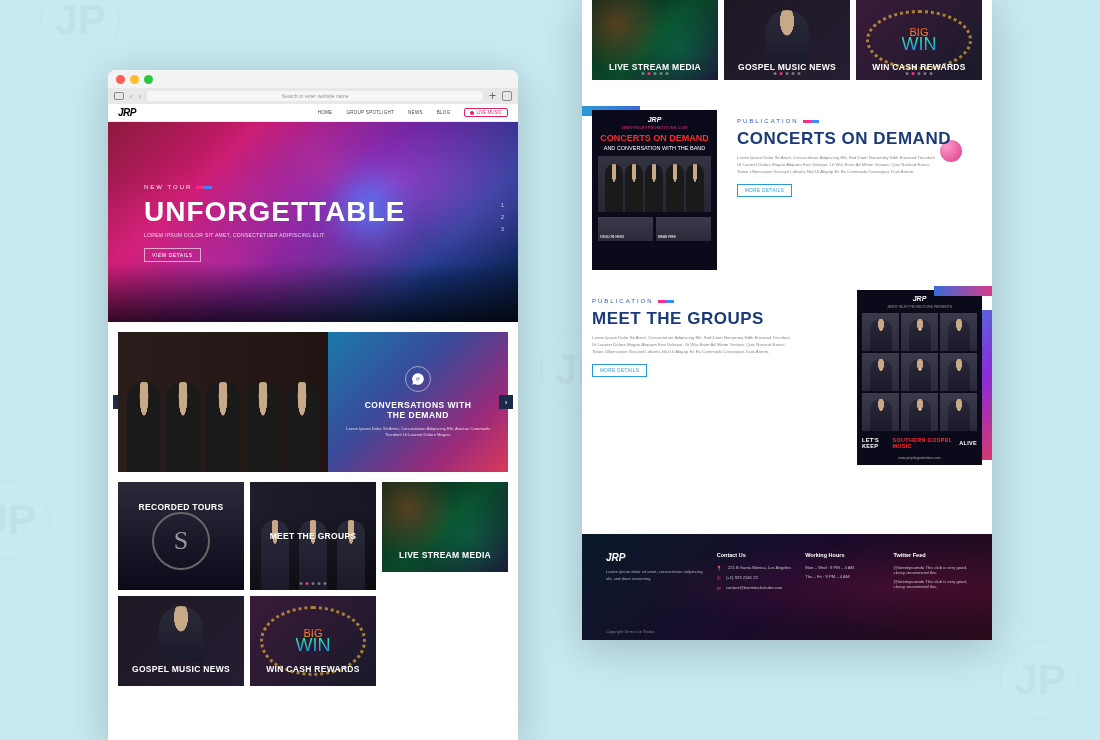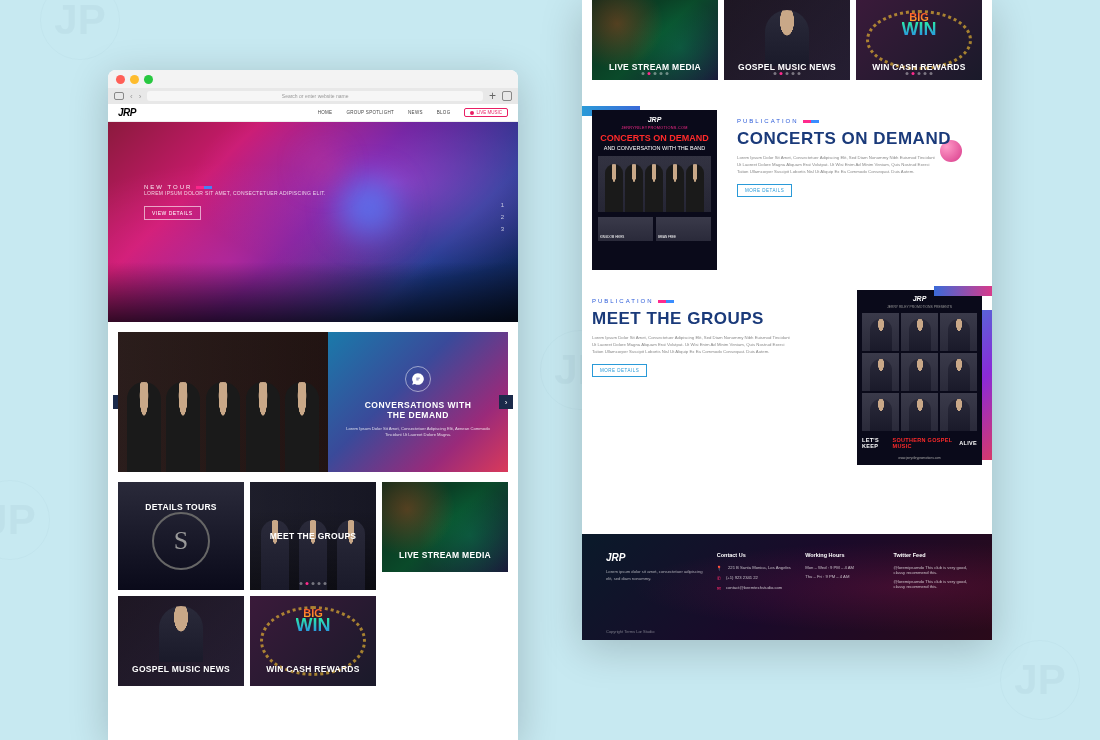--- a/index.html
+++ b/index.html
@@ -61,21 +61,21 @@
 .c2 .play::after{content:"";border-left:7px solid #e91e8a;border-top:5px solid transparent;border-bottom:5px solid transparent;margin-left:2px}
 .c3{background:linear-gradient(rgba(20,20,30,.55),rgba(20,20,30,.55)),linear-gradient(90deg,#2a2a3a,#1a1a2a)}
 .c3::before{content:"";position:absolute;bottom:0;left:0;right:0;height:80px;background:linear-gradient(transparent,rgba(0,0,0,.5))}
 .fppl{position:absolute;bottom:0;left:0;right:0;height:80px;display:flex;justify-content:space-around;align-items:flex-end;padding:0 6px}
 .fp{width:28px;height:70px;background:radial-gradient(ellipse at 50% 14%,#c9a888 0% 16%,transparent 17%),linear-gradient(#2a2a3a,#1a1a2a);border-radius:16px 16px 0 0}
 .c4{background:linear-gradient(135deg,#0a2a1a,#0a4a2a 50%,#1a1a3a)}
 .c4::before{content:"";position:absolute;inset:0;background:radial-gradient(circle at 20% 30%,rgba(255,80,30,.3),transparent 40%),radial-gradient(circle at 70% 60%,rgba(0,255,150,.15),transparent 50%)}
 .c5{background:linear-gradient(rgba(20,20,30,.55),rgba(20,20,30,.55)),linear-gradient(135deg,#2a1a2a,#3a2a4a)}
 .c5::before{content:"";position:absolute;top:10px;left:50%;transform:translateX(-50%);width:44px;height:56px;background:radial-gradient(ellipse at 50% 20%,#c9a888 0% 22%,transparent 23%),linear-gradient(#2a2a3a,#1a1a2a);border-radius:24px 24px 0 0}
 .c6{background:linear-gradient(135deg,#3a1a3a,#1a1a2a)}
-.bigwin{position:absolute;inset:10px;border-radius:50%;border:3px dotted rgba(255,200,50,.6);display:flex;flex-direction:column;align-items:center;font-weight:700;line-height:.85}
+.bigwin{position:absolute;inset:10px;border-radius:50%;border:3px dotted rgba(255,200,50,.6);display:flex;flex-direction:column;align-items:center;justify-content:center;font-weight:400;line-height:.85}
 .bw1{font-size:11px;background:linear-gradient(#ff5a2a,#ffaa2a);-webkit-background-clip:text;color:transparent}
 .bw2{font-size:18px;background:linear-gradient(#2aeaaa,#2a8aea);-webkit-background-clip:text;color:transparent}
 .dots{position:absolute;bottom:5px;left:50%;transform:translateX(-50%);display:flex;gap:3px;z-index:2}
 .dots span{width:3px;height:3px;border-radius:50%;background:rgba(255,255,255,.4)}
 .dots span.on{background:#ff2a8d}
 
 .rp{position:absolute;left:582px;top:0;width:410px;height:640px;background:#fff;box-shadow:0 8px 40px rgba(0,0,0,.2);overflow:hidden}
 .rp-top{height:80px;display:grid;grid-template-columns:repeat(3,1fr);gap:6px;padding:0 10px}
 .rp-top .card{height:80px}
 .pub{display:flex;position:relative;margin:30px 10px 10px;min-height:160px}
@@ -153,20 +153,21 @@
   </div>
 
   <div class="hero">
     <div class="glow g1"></div>
     <div class="glow g2"></div>
     <div class="hero-in">
       <div class="tag">
           <span>NEW TOUR</span>
           <span class="tag-dots"></span>
         </div>
+      <h1>UNFORGETTABLE</h1>
       <div class="hero-sub">LOREM IPSUM DOLOR SIT AMET, CONSECTETUER ADIPISCING ELIT.</div>
       <span class="hero-btn">VIEW DETAILS</span>
     </div>
     <div class="hero-pg">
       <span>1</span>
       <span>2</span>
       <span>3</span>
     </div>
   </div>
 
@@ -191,21 +192,21 @@
         <div>CONVERSATIONS WITH</div>
           <div>THE DEMAND</div>
       </div>
       <div class="conv-d">Lorem Ipsum Dolor Sit Amet, Consectetuer Adipiscing Elit, Aenean Commodo Tincidunt Ut Laoreet Dolore Magna.</div>
     </div>
     <div class="conv-arr ca-r">›</div>
   </div>
 
   <div class="grid">
     <div class="card c1">
-      <div class="card-t">DETAILS TOURS</div>
+      <div class="card-t">RECORDED TOURS</div>
       <div class="ring">S</div>
     </div>
     <div class="card c3">
       <div class="fppl">
           <div class="fp"></div>
           <div class="fp"></div>
           <div class="fp"></div>
         </div>
       <div class="card-t">MEET THE GROUPS</div>
       <div class="dots">

